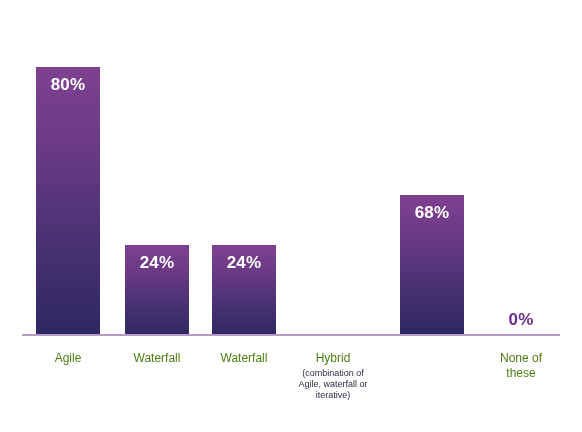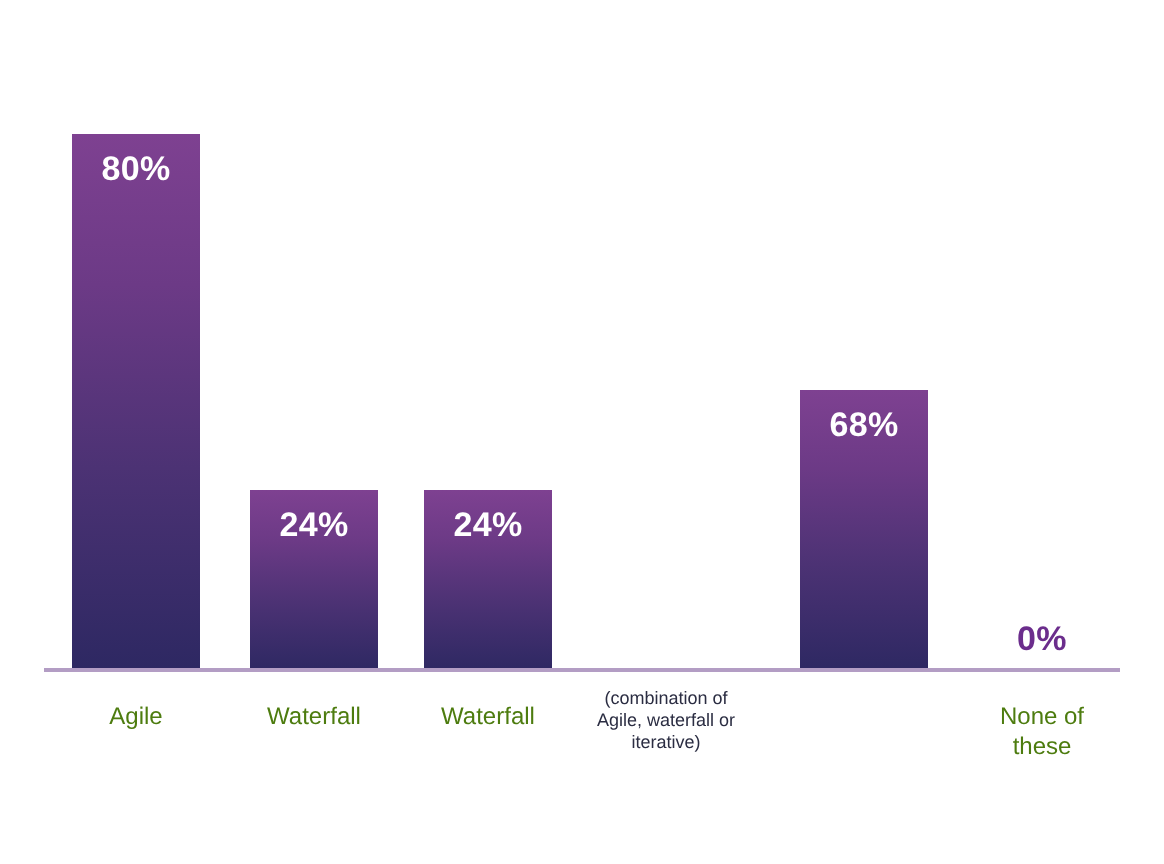--- a/index.html
+++ b/index.html
@@ -152,20 +152,21 @@
 
     <div class="cat-slot" style="left:109px;">
       <span class="cat-label">Waterfall</span>
     </div>
 
     <div class="cat-slot" style="left:196px;">
       <span class="cat-label">Waterfall</span>
     </div>
 
     <div class="cat-slot" style="left:285px;">
+      <span class="cat-label">Hybrid</span>
       <span class="cat-sublabel">(combination of
 Agile, waterfall or
 iterative)</span>
     </div>
 
 
     <div class="cat-slot" style="left:473px;text-align:center;">
       <span class="cat-label">None of
 these</span>
     </div>

